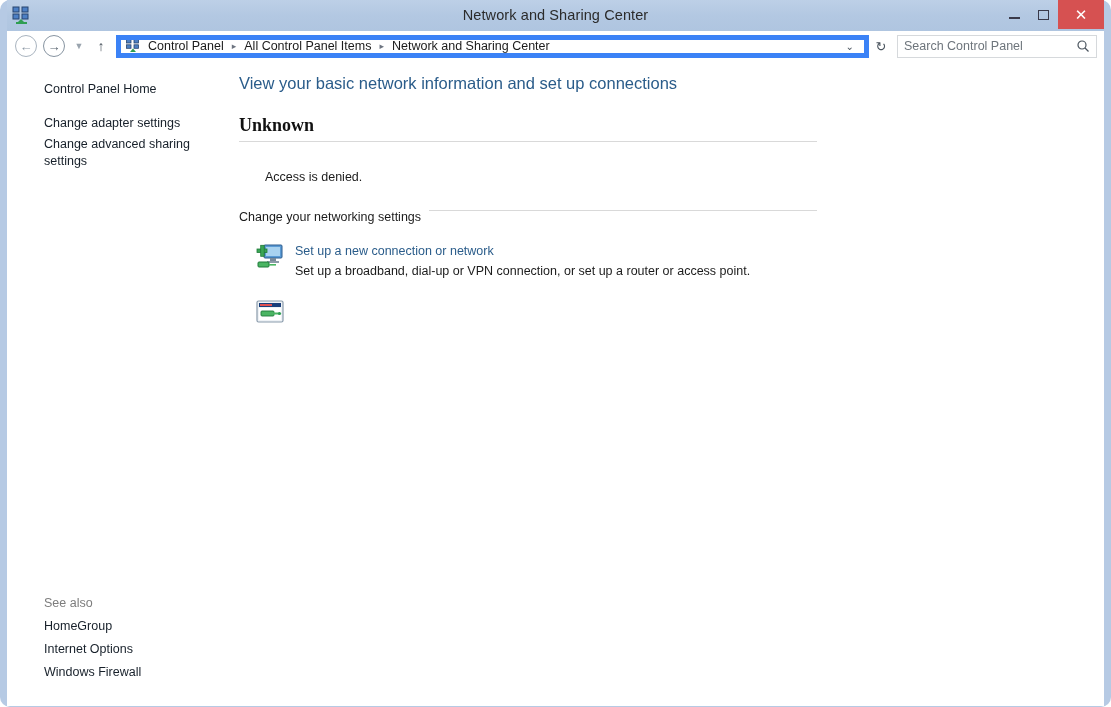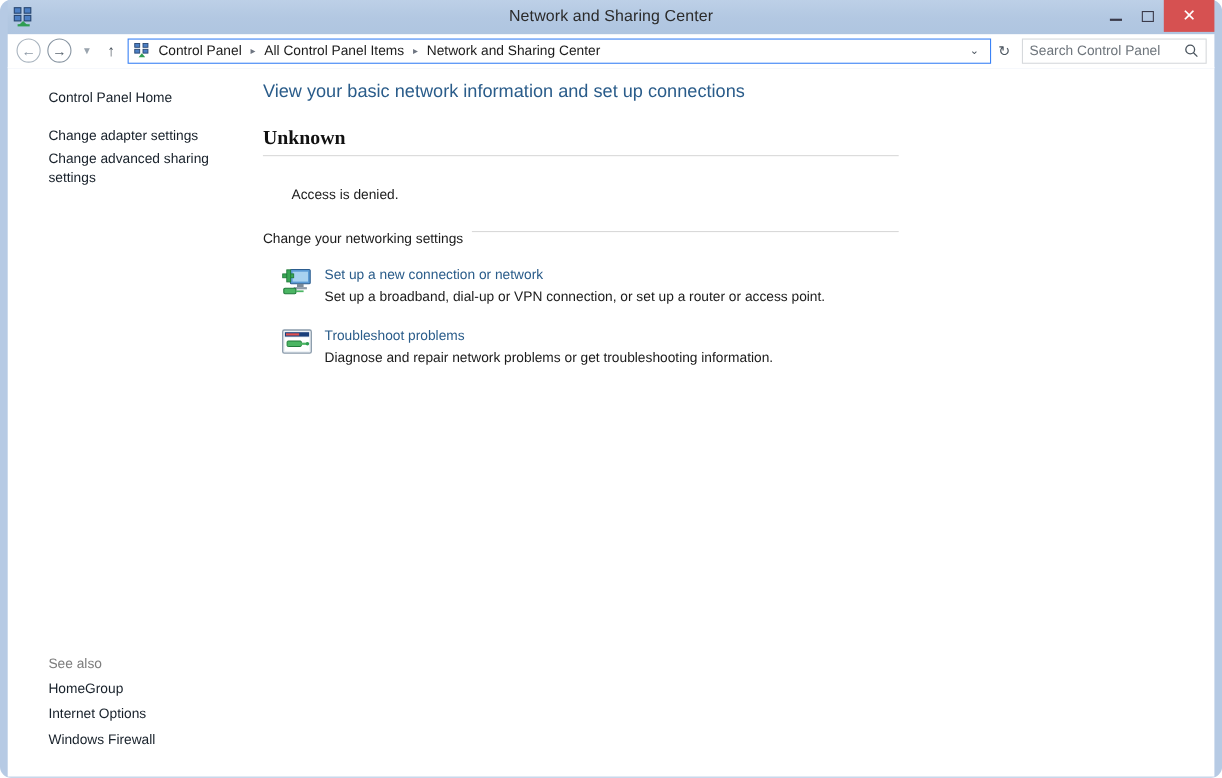--- a/index.html
+++ b/index.html
@@ -98,21 +98,21 @@
     text-align: center; margin-right: 4px; flex: none; cursor: default;
   }
   #nav-up {
     width: 20px; color: #4a545e; font-size: 14px;
     text-align: center; margin-right: 5px; flex: none; cursor: default;
   }
 
   #breadcrumb {
     flex: 1 1 auto;
     height: 23px;
-    border: 1px solid #3b82f6;
+    border: 5px solid #3b82f6;
     background: #fff;
     display: flex;
     align-items: center;
     padding: 0 4px 0 4px;
     min-width: 0;
     overflow: hidden;
   }
   #breadcrumb-icon { width: 16px; height: 16px; flex: none; margin-right: 4px; }
   .crumb {
     font-size: 12.5px;
@@ -129,21 +129,21 @@
     cursor: default;
   }
   #bc-spacer { flex: 1 1 auto; }
   #bc-chevron { color: #4a545e; font-size: 10px; padding: 0 6px; flex: none; cursor: default; }
   #refresh-btn {
     width: 24px; flex: none;
     color: #4a545e; font-size: 13px;
     text-align: center; cursor: default;
   }
   #searchbox {
-    width: 168px; height: 23px; flex: none;
+    width: 200px; height: 23px; flex: none;
     border: 1px solid #d6d9dc;
     background: #fff;
     margin-left: 4px; margin-right: 7px;
     display: flex; align-items: center;
     padding: 0 6px;
   }
   #search-input {
     flex: 1 1 auto;
     border: none; outline: none;
     font-family: "Liberation Sans", sans-serif;
@@ -400,21 +400,17 @@
           <svg width="32" height="32" viewBox="0 0 32 32">
             <rect x="3" y="5" width="26" height="21" rx="1.5" fill="#eef2f6" stroke="#8a9bab" stroke-width="1.2"></rect>
             <rect x="5" y="7" width="22" height="4" fill="#1a3f7a"></rect>
             <rect x="6" y="8" width="12" height="2" fill="#e05050"></rect>
             <rect x="5" y="12" width="22" height="12" fill="#ffffff"></rect>
             <rect x="7" y="15" width="13" height="5" rx="1" fill="#4bb563" stroke="#1f7a3a" stroke-width=".9"></rect>
             <rect x="19" y="16.5" width="7" height="2" fill="#4bb563"></rect>
             <circle cx="25.5" cy="17.5" r="1.6" fill="#2f9e52"></circle>
           </svg>
         </span>
-        <div class="action-body">
-          <span class="action-link">Troubleshoot problems</span>
-          <div class="action-desc">Diagnose and repair network problems or get troubleshooting information.</div>
-        </div>
       </div>
 
     </div>
   </div>
 </div>
 
 </body></html>

